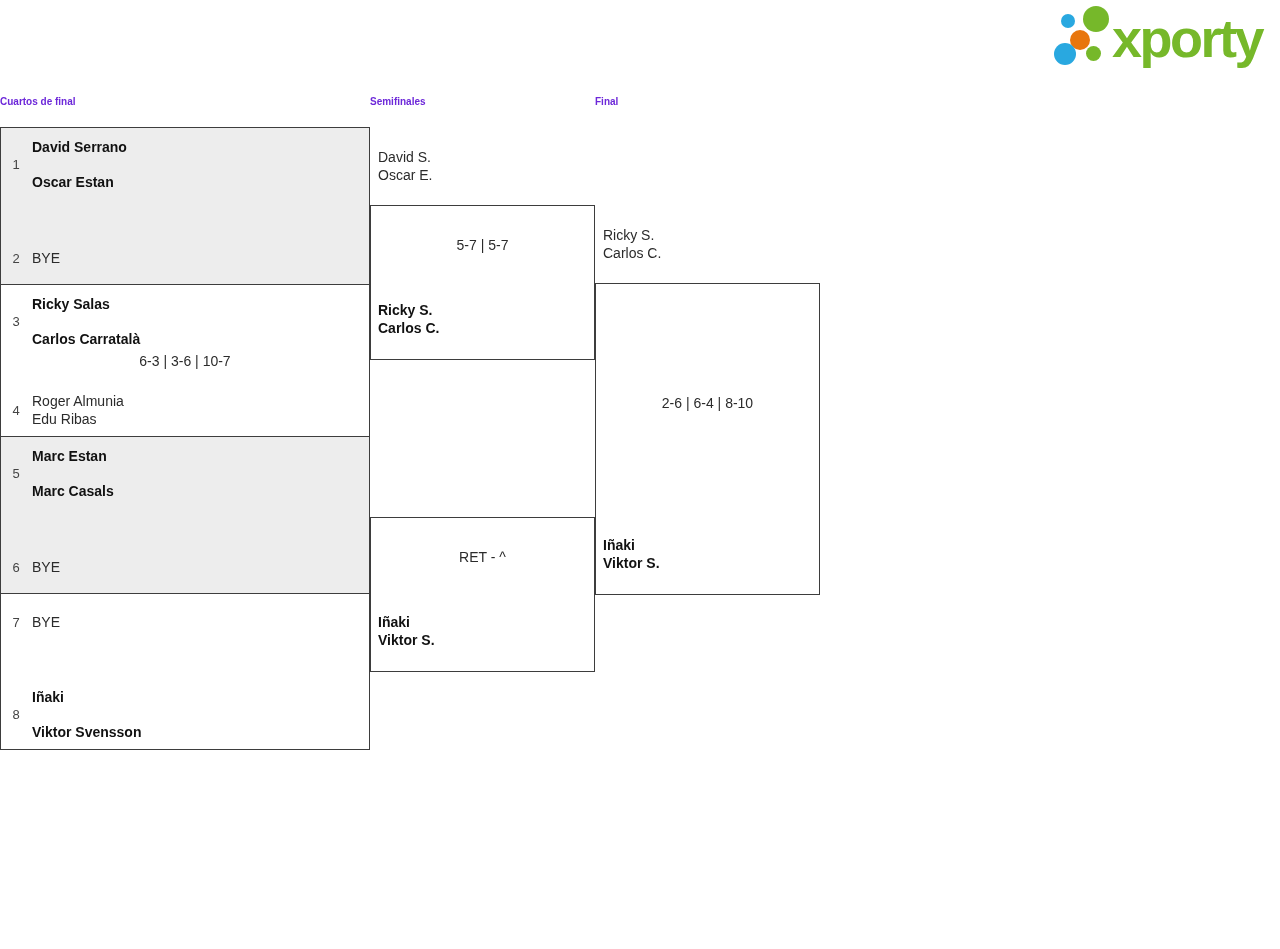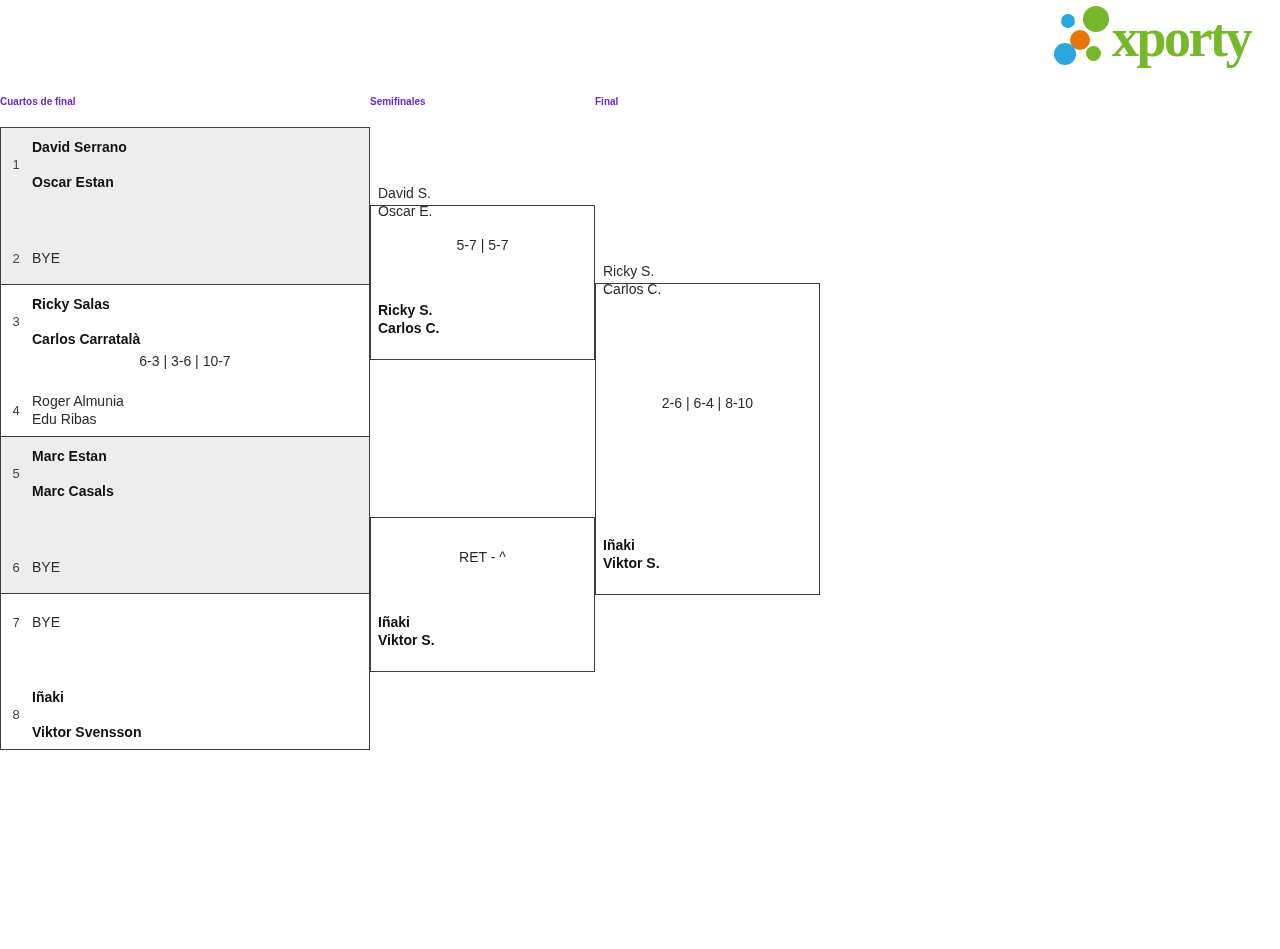--- a/index.html
+++ b/index.html
@@ -34,21 +34,20 @@
   .dot-green-small  { left: 38px;  top: 46px; width: 15px; height: 15px; background: #76b82a; }
   .logo-text {
     position: absolute;
     left: 64px;
     top: 11px;
     font-size: 54px;
     line-height: 54px;
     font-weight: 800;
     letter-spacing: -2.5px;
     color: #76b82a;
-    font-family: Liberation Serif, serif;
   }
 
   
   .round-headers { position: absolute; left: 0; top: 96px; width: 820px; display: flex; }
   .round-header { font-size: 10px; font-weight: 700; color: #6d28d9; }
   .rh-1 { width: 370px; }
   .rh-2 { width: 225px; }
   .rh-3 { width: 225px; }
 
   
@@ -69,21 +68,21 @@
 
   
   .team { display: flex; gap: 9px; padding: 0 10px 0 8px; align-items: center; }
   .t-top    { position: absolute; left: 0; right: 0; top: 10px; }
   .t-bottom { position: absolute; left: 0; right: 0; bottom: 8px; }
   .seed { width: 14px; text-align: center; font-size: 13px; color: #444; flex: 0 0 auto; }
   .names { display: flex; flex-direction: column; justify-content: center; min-height: 36px; line-height: 18px; }
   .bold { font-weight: 700; color: #111; gap: 17px; }
 
   
-  .feeder      { position: absolute; left: 7px; top: -58px; width: 205px; line-height: 18px; margin-top: 36px; }
+  .feeder      { position: absolute; left: 7px; top: -58px; width: 205px; line-height: 18px; }
   .winner-slot { position: absolute; left: 7px; bottom: 22px; width: 205px; line-height: 18px; }
 
   
   .score {
     position: absolute; left: 0; right: 0;
     text-align: center; line-height: 18px;
     font-size: 14px; color: #2b2b2b;
   }
   .qf-score  { top: 50%; transform: translateY(-50%); }
   .sf-score  { top: 30px; }

